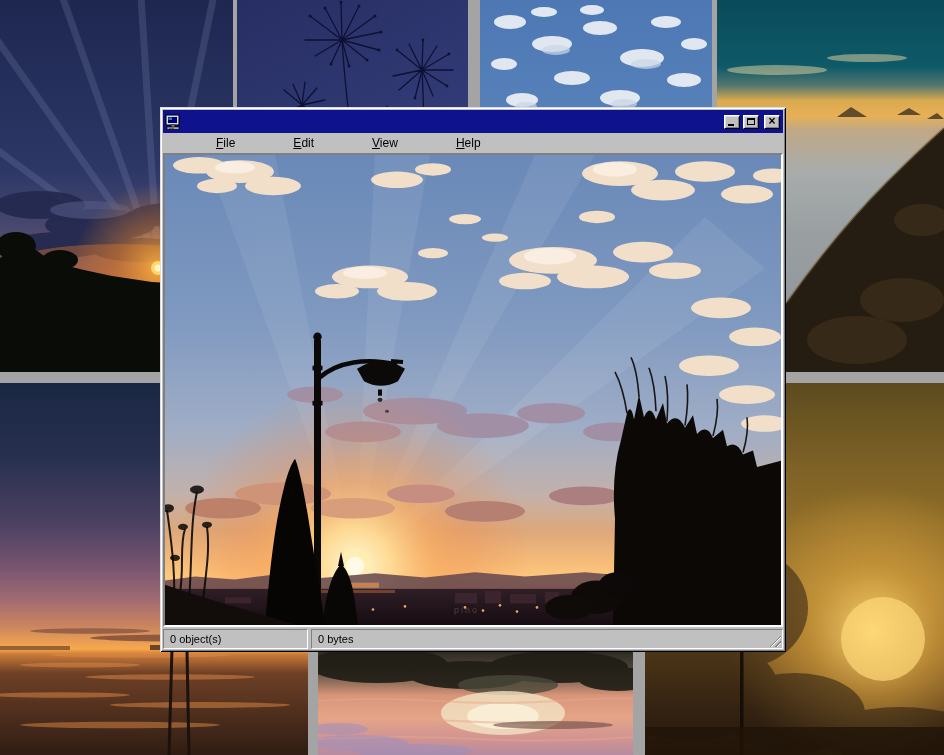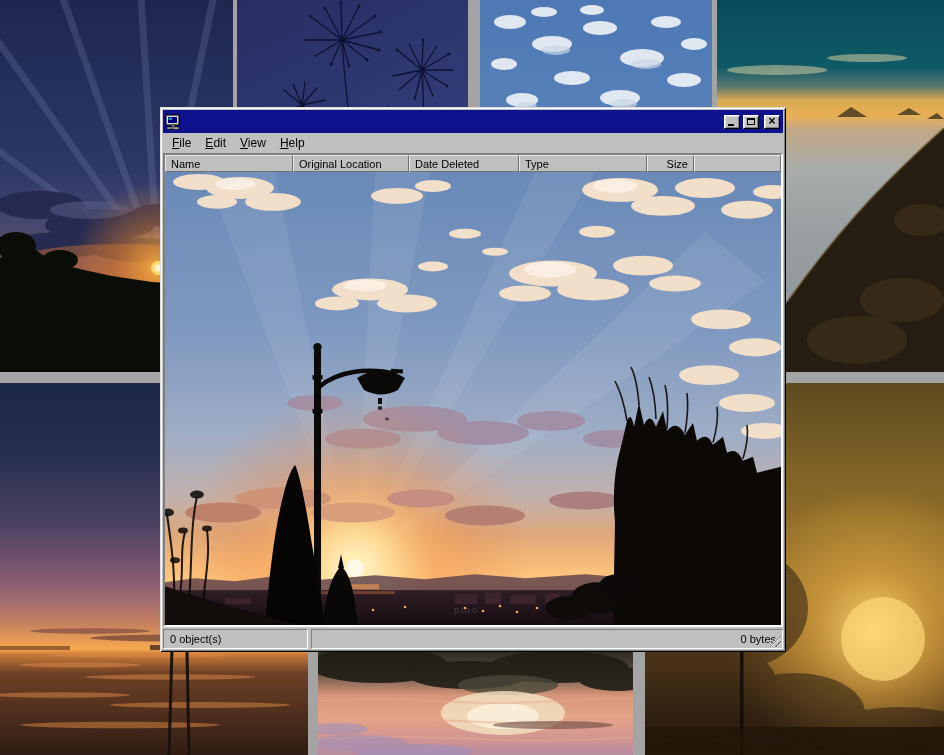--- a/index.html
+++ b/index.html
@@ -29,38 +29,38 @@
   .tbtn{width:16px;height:14px;flex:none;background:#c0c0c0;position:relative;
     border:1px solid;border-color:#fff #000 #000 #fff;
     box-shadow:inset 1px 1px 0 #dfdfdf, inset -1px -1px 0 #808080;
     display:flex;align-items:center;justify-content:center;box-sizing:border-box;}
   .tbtn.close{margin-left:2px;}
   .glyph-min{position:absolute;left:3px;bottom:2px;width:6px;height:2px;background:#000;}
   .glyph-max{width:8px;height:7px;border:1px solid #000;border-top-width:2px;box-sizing:border-box;}
   .glyph-close{font-size:12px;font-weight:bold;line-height:10px;color:#000;margin-top:-1px;}
 
   .menubar{height:19px;flex:none;display:flex;align-items:center;padding-left:2px;}
-  .menu-item{font-size:12px;color:#000;padding:2px 7px 3px;cursor:default;}
+  .menu-item{font-size:12px;color:#000;padding:2px 7px 3px;cursor:default;margin-left:44px;}
   .mk{text-decoration:underline;}
 
   .listview{flex:1;min-height:0;display:flex;flex-direction:column;
     border:2px solid;border-color:#808080 #fff #fff #808080;background:#fff;}
   .header-row{display:flex;height:17px;flex:none;background:#c0c0c0;font-size:11px;}
   .hcell{box-sizing:border-box;background:#c0c0c0;padding:2px 5px 0;white-space:nowrap;overflow:hidden;
     border:1px solid;border-color:#eaeaea #6f6f6f #6f6f6f #eaeaea;}
   .c0{width:128px;} .c1{width:116px;} .c2{width:110px;} .c3{width:128px;}
   .c4{width:47px;text-align:right;} .c5{flex:1;}
   .photo-area{flex:1;position:relative;overflow:hidden;background:#0ea5e9;}
   .photo-area svg{position:absolute;inset:0;width:100%;height:100%;}
 
   .statusbar{height:20px;flex:none;margin-top:2px;display:flex;gap:3px;}
   .spanel{box-sizing:border-box;border:1px solid;border-color:#808080 #fff #fff #808080;
     font-size:11px;color:#000;padding:3px 6px 0;position:relative;overflow:hidden;}
   .sp1{width:145px;flex:none;}
-  .sp2{flex:1;text-align:right;}
+  .sp2{flex:1;}
   .grip{position:absolute;right:1px;bottom:1px;width:13px;height:13px;
     clip-path:polygon(100% 0,100% 100%,0 100%);
     background:repeating-linear-gradient(135deg,#c0c0c0 0 2px,#808080 2px 3px,#ffffff 3px 4px);}
 </style>
 </head>
 <body>
 
 <div class="stage">
 
   <div class="photo" id="p1">
@@ -359,28 +359,20 @@
     </div>
 
     <div class="menubar">
       <span class="menu-item"><span class="mk">F</span><span>ile</span></span>
       <span class="menu-item"><span class="mk">E</span><span>dit</span></span>
       <span class="menu-item"><span class="mk">V</span><span>iew</span></span>
       <span class="menu-item"><span class="mk">H</span><span>elp</span></span>
     </div>
 
     <div class="listview">
-      <div class="header-row">
-        <span class="hcell c0">Name</span>
-        <span class="hcell c1">Original Location</span>
-        <span class="hcell c2">Date Deleted</span>
-        <span class="hcell c3">Type</span>
-        <span class="hcell c4">Size</span>
-        <span class="hcell c5"></span>
-      </div>
 
       <div class="photo-area">
         <svg viewBox="0 0 616 455" preserveAspectRatio="none">
           <defs>
             <linearGradient id="sky" x1="0" y1="0" x2="0" y2="1">
               <stop offset="0" stop-color="#6a89b8"></stop>
                 <stop offset="0.35" stop-color="#7f99c0"></stop>
               <stop offset="0.58" stop-color="#9fadc6"></stop>
                 <stop offset="0.72" stop-color="#c2b1ac"></stop>
               <stop offset="0.80" stop-color="#dda87b"></stop>

